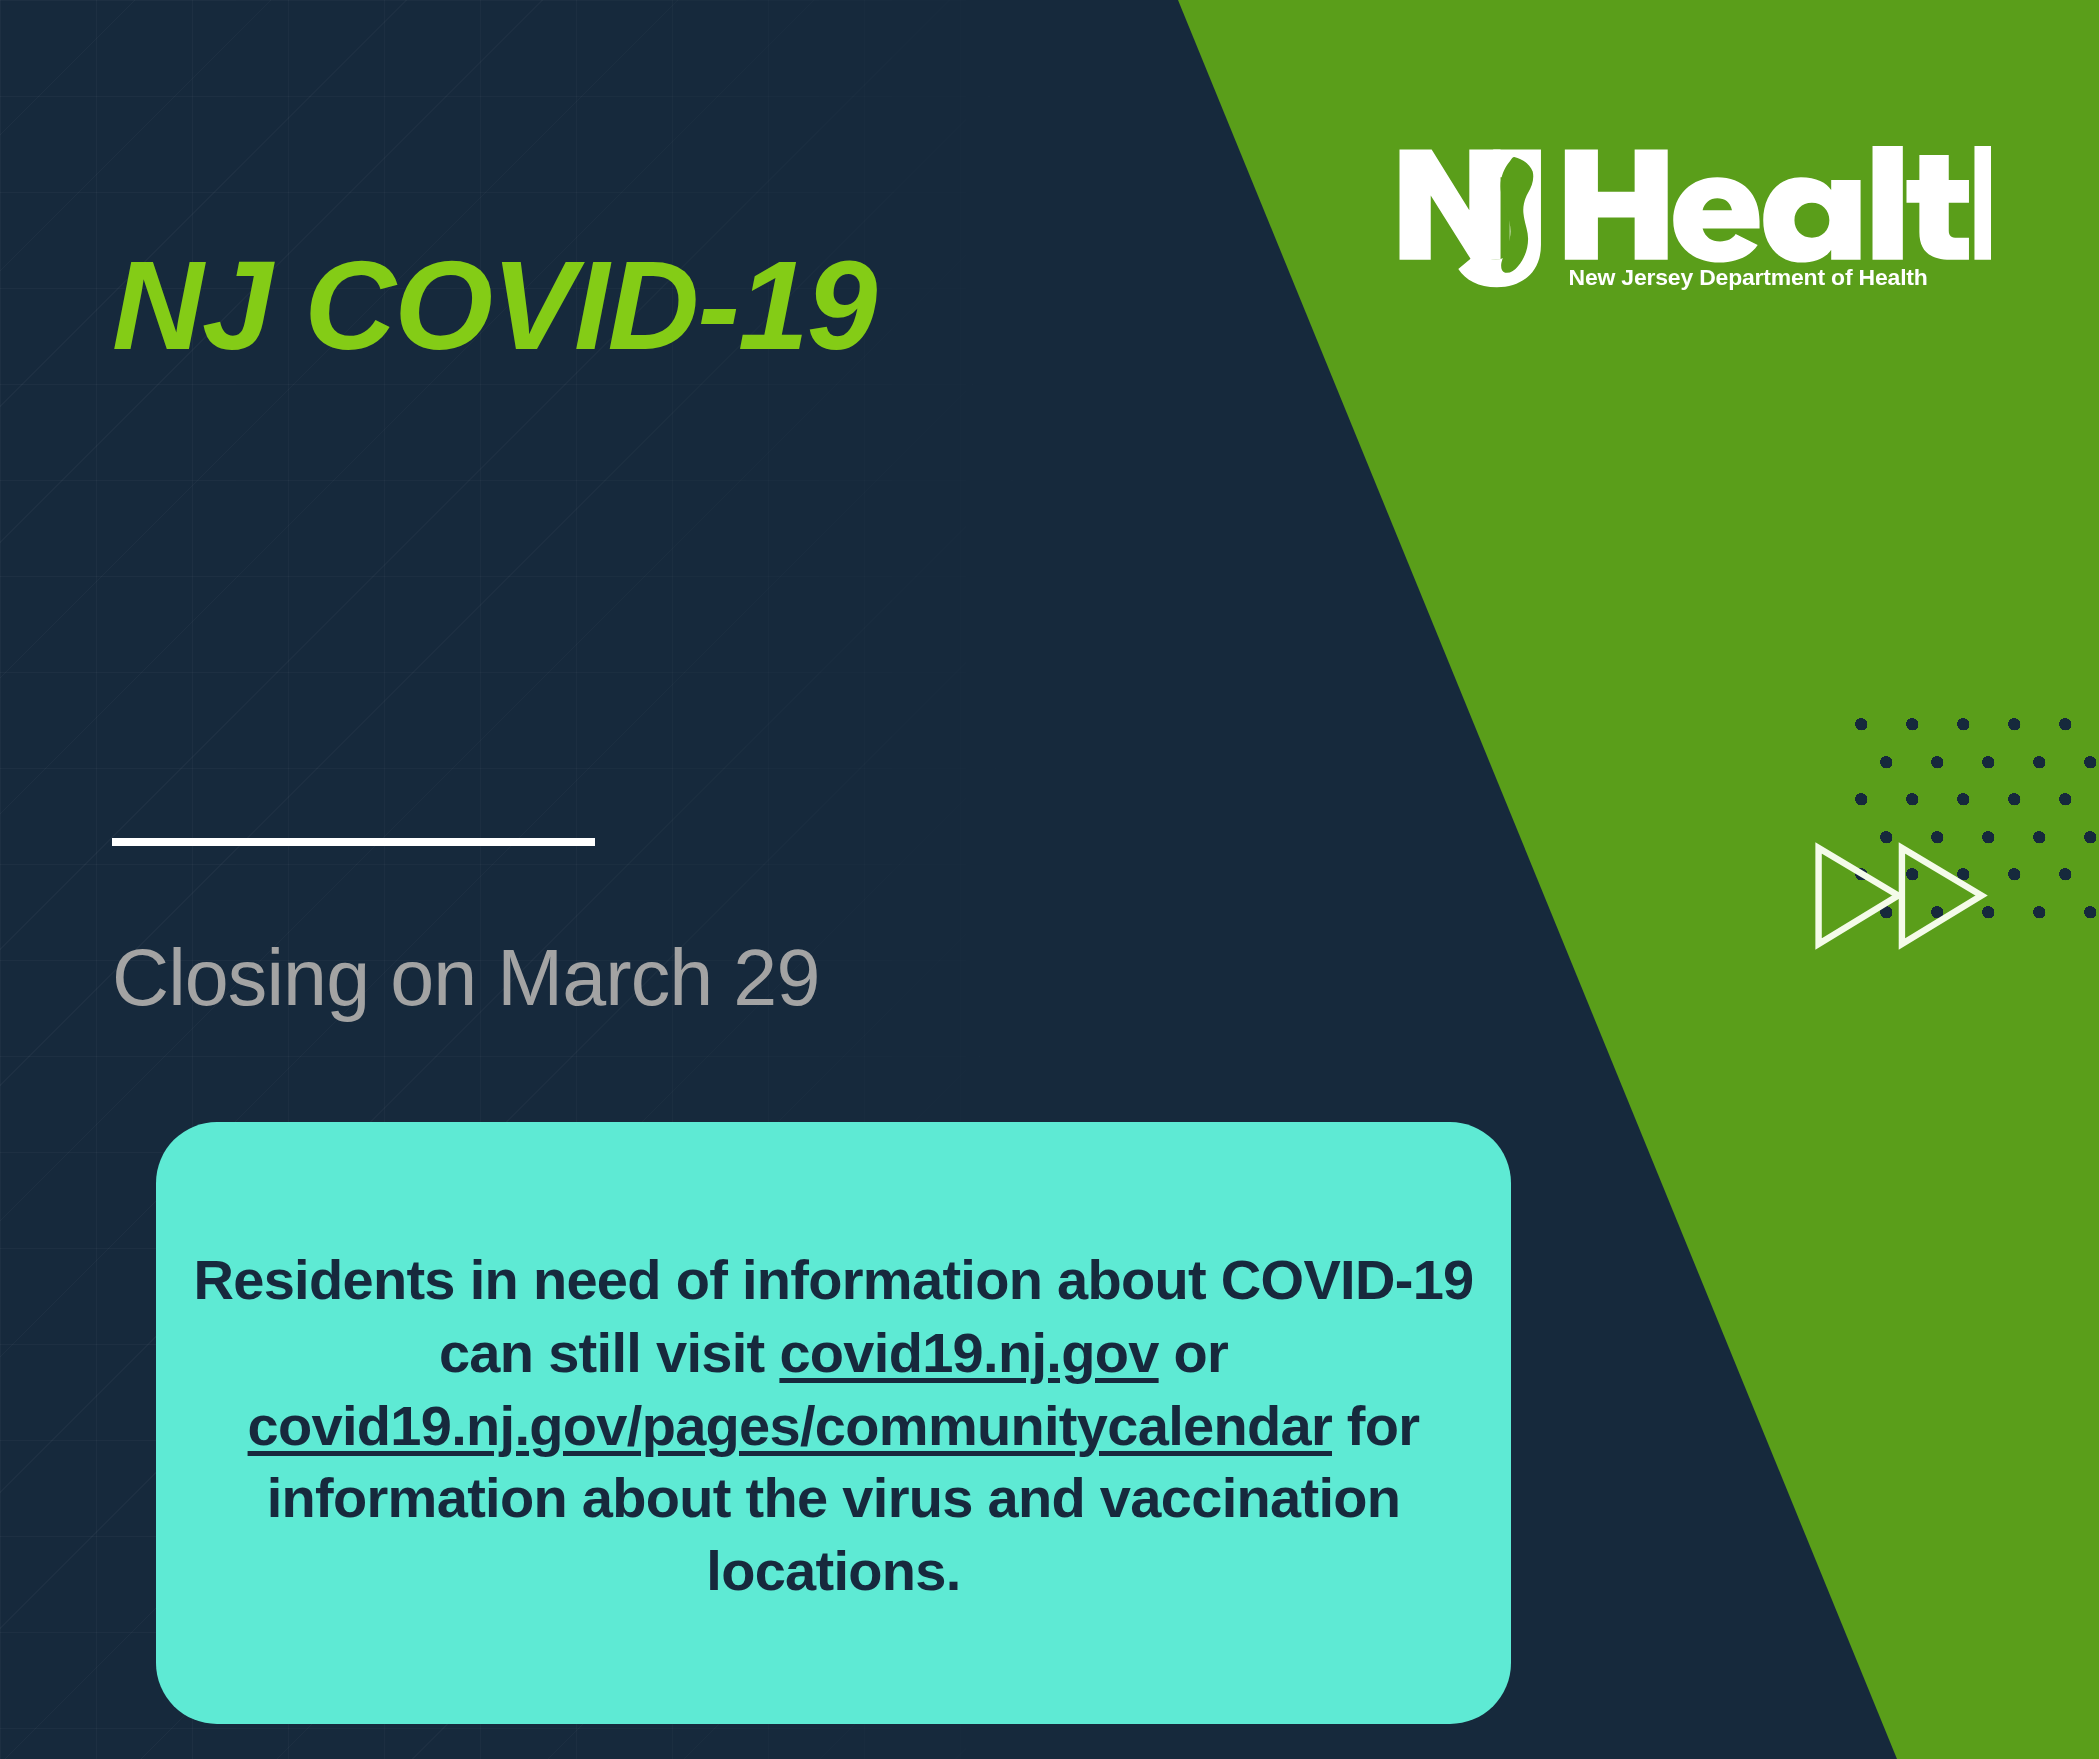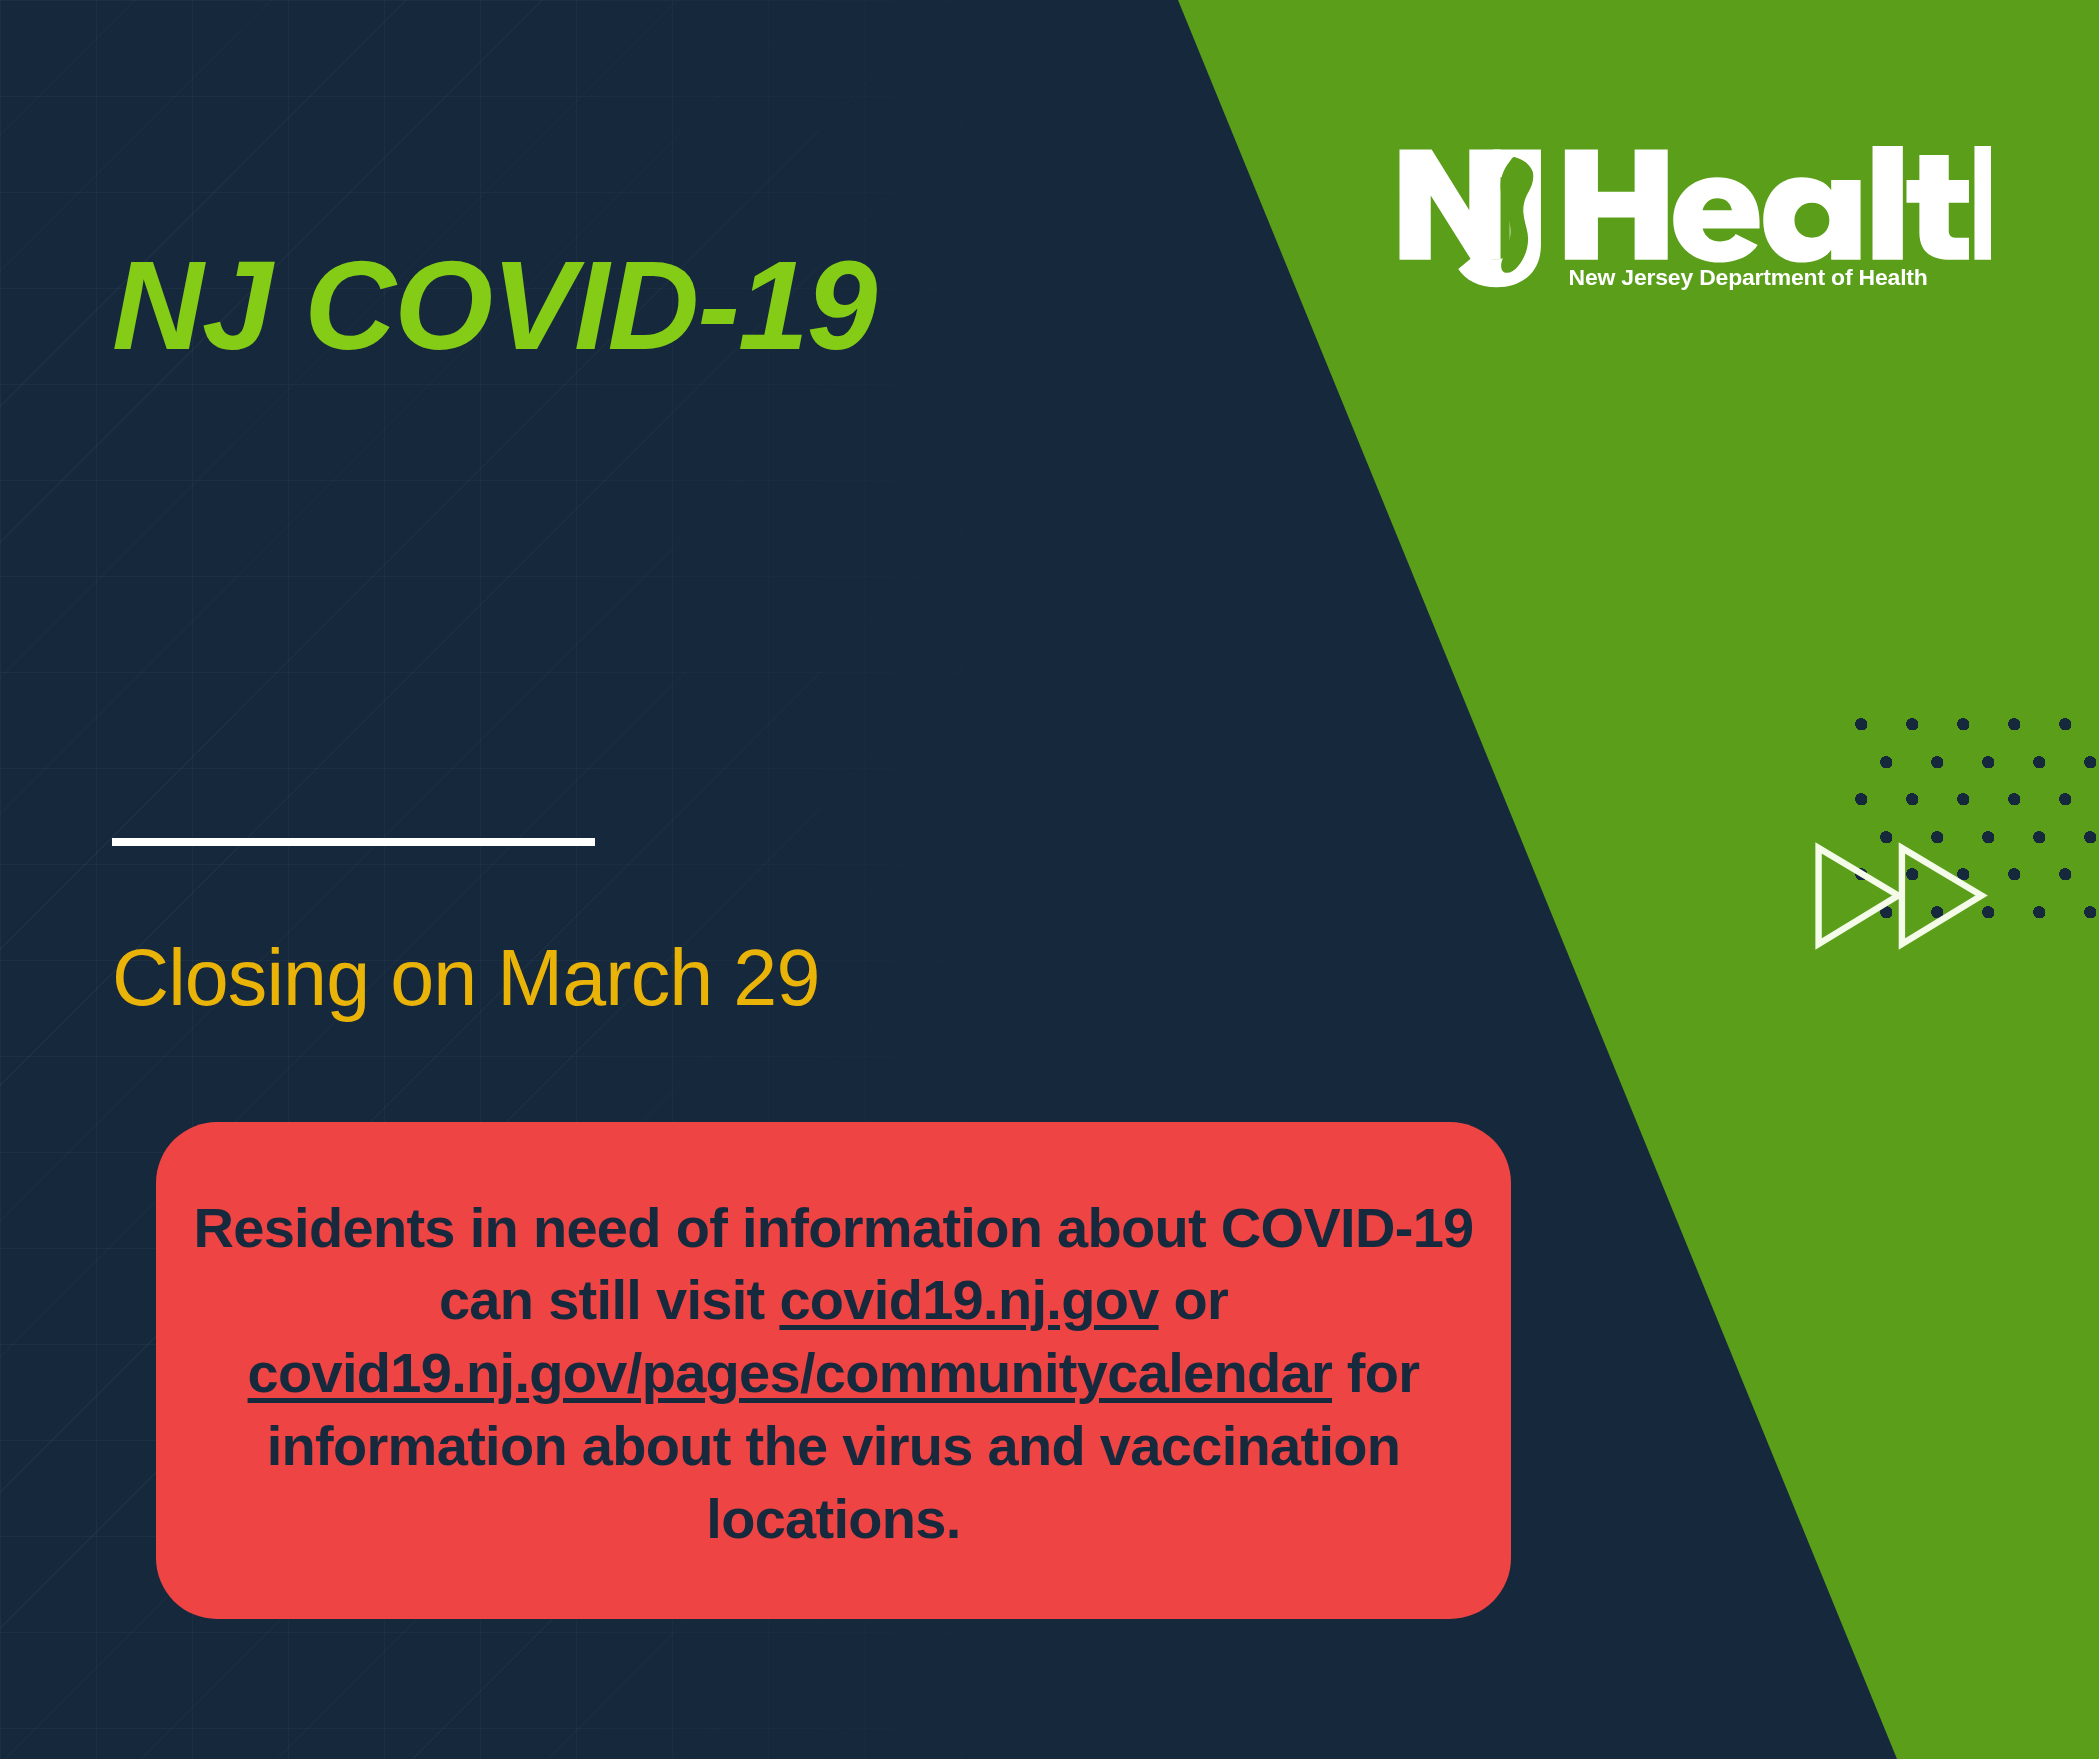--- a/index.html
+++ b/index.html
@@ -97,35 +97,35 @@
     top: 838px;
     width: 483px;
     height: 8.3px;
     background: #ffffff;
   }
 
   .subhead {
     position: absolute;
     left: 112px;
     top: 932px;
-    color: #eab308;
+    color: #a3a3a3;
     font-size: 79px;
     font-weight: 400;
     letter-spacing: -0.9px;
     white-space: nowrap;
   }
 
   
   .info-card {
     position: absolute;
     left: 156px;
     top: 1122px;
     width: 1355px;
-    height: 497px;
-    background: #ef4444;
+    height: 602px;
+    background: #5eead4;
     border-radius: 61px;
     box-sizing: border-box;
     padding: 48px 35px 42px 35px;
     display: flex;
     flex-direction: column;
     justify-content: center;
     align-items: center;
   }
   .info-card p {
     margin: 0;

